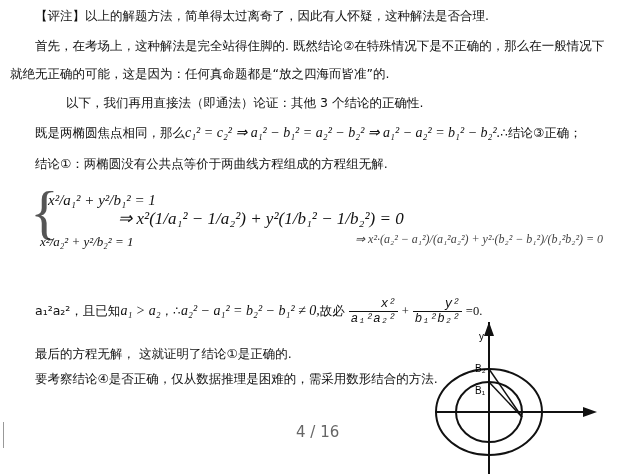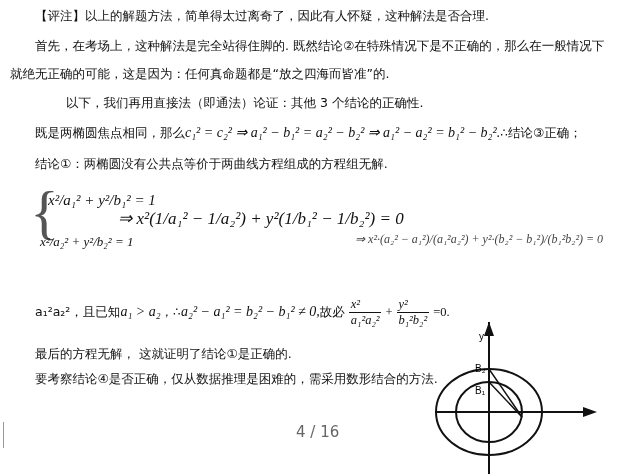--- a/index.html
+++ b/index.html
@@ -1,21 +1,21 @@
 <!DOCTYPE html>
 <html><head>
 <meta charset="utf-8">
 <style>
   html, body { margin:0; padding:0; }
   body { width:617px; height:474px; background:#ffffff; position:relative; overflow:hidden;
          font-family:"DejaVu Sans", sans-serif; color:#111; font-size:12.5px; }
   .line { position:absolute; white-space:nowrap; }
   .math { font-family:"Liberation Serif", serif; font-style:italic; font-size:14px;text-align:center; }
   .m { font-family:"Liberation Serif", serif; }
-  .frac { display:inline-block; vertical-align:middle; text-align:left; font-family:Liberation Serif, serif; }
+  .frac { display:inline-block; vertical-align:middle; text-align:right; font-family:Liberation Mono, monospace; }
   .frac .num { display:block; border-bottom:1px solid #111; padding:0 2px; font-style:italic; }
   .frac .den { display:block; padding:0 2px; font-style:italic; }
   .brace { position:absolute; font-family:"Liberation Serif", serif; font-size:60px; color:#555; line-height:1; }
   .page-num { position:absolute; left:296px; top:423px; font-size:15px; color:#666; font-family:"DejaVu Sans", sans-serif; }
   .left-edge { position:absolute; left:3px; top:422px; width:1px; height:26px; background:#999; }
 </style>
 </head>
 <body>
 
 <div>

